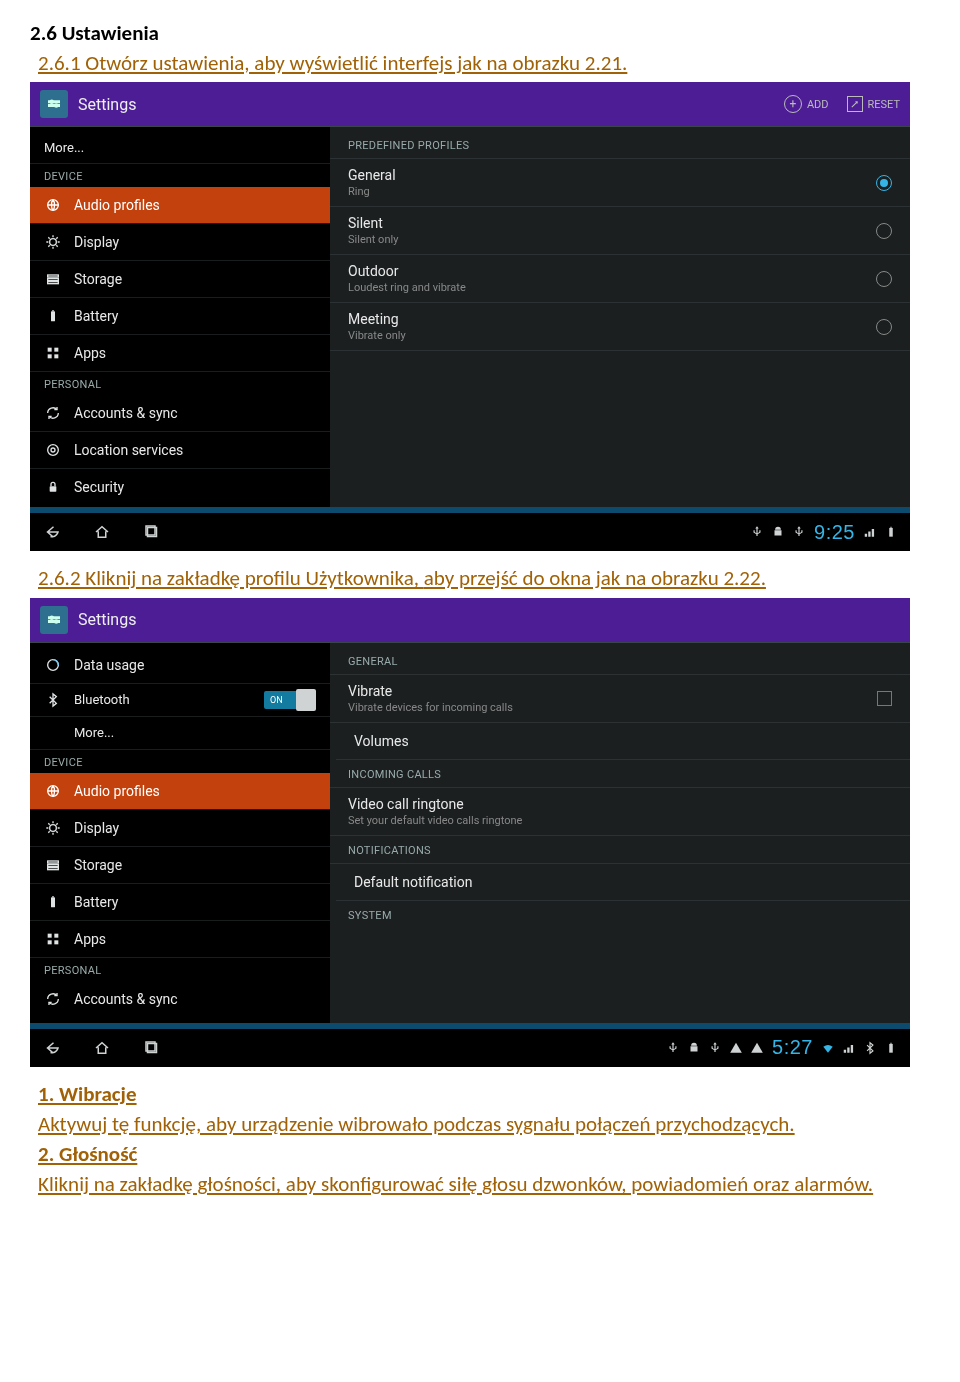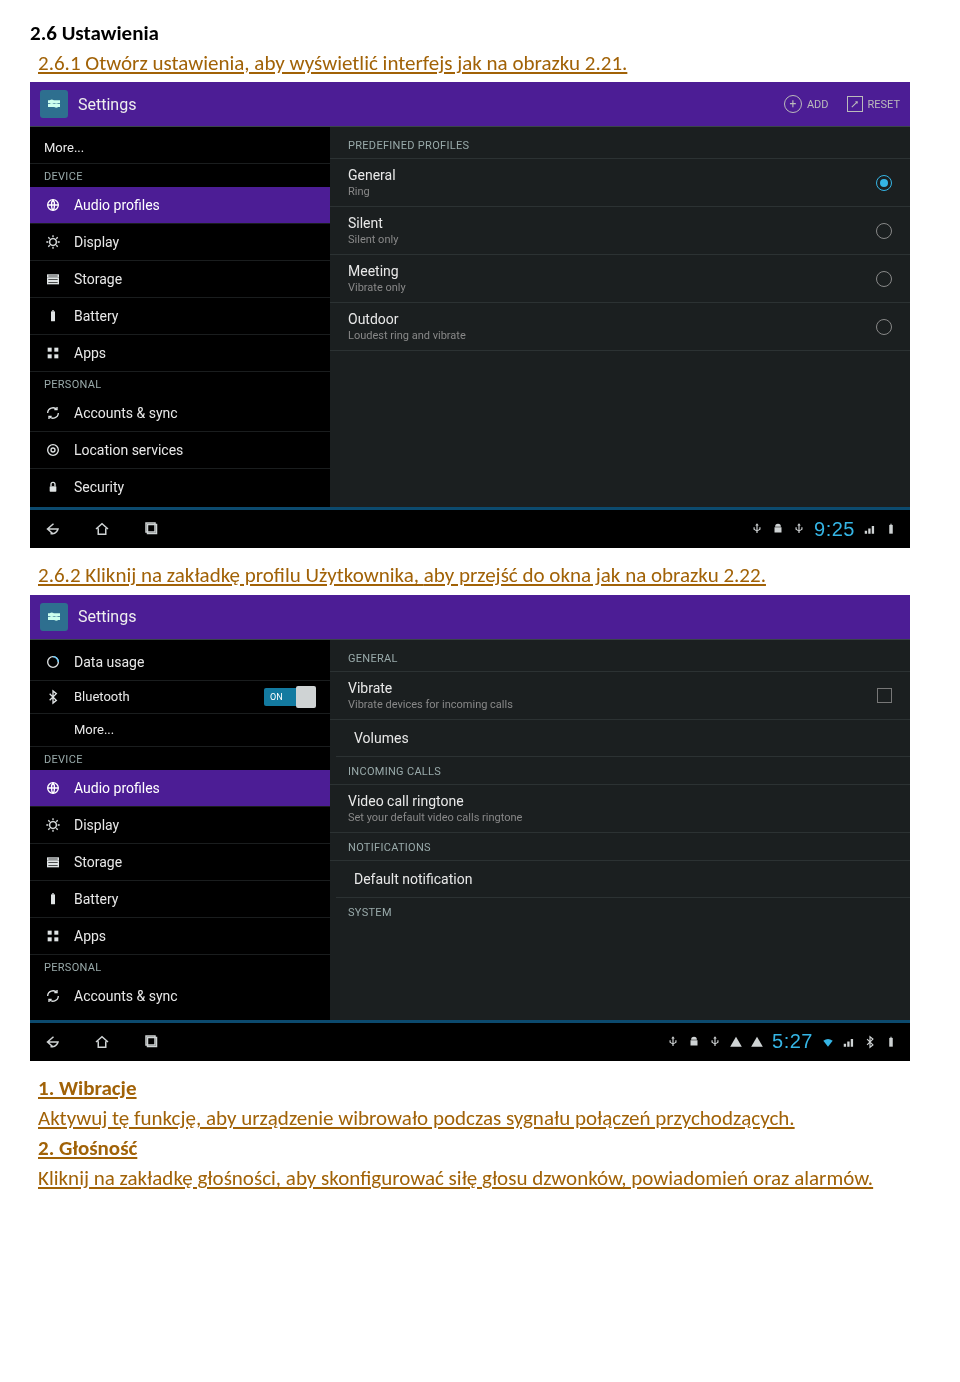--- a/index.html
+++ b/index.html
@@ -84,21 +84,21 @@
   .row {
     display: flex; align-items: center;
     height: 36px;
     padding: 0 14px;
     color: #e8e8e8;
     font-size: 14px;
     border-bottom: 1px solid #1a1d1e;
     gap: 12px;
   }
   .row.sel {
-    background: #4c1d95;
+    background: #c2410c;
     color: #fff;
   }
   .row.small { font-size: 13px; height: 32px; }
   .row-icon { width: 18px; height: 18px; display: flex; align-items: center; justify-content: center; color: #dfe3e4; flex-shrink: 0;}
   .row-icon svg { width: 16px; height: 16px; }
   .right-col {
     flex: 1;
     background: #1b1f20;
     padding-top: 4px;
   }
@@ -128,21 +128,21 @@
     content: ""; position: absolute; left: 3px; top: 3px; width: 8px; height: 8px;
     background: #35b5e5; border-radius: 50%;
   }
   .checkbox {
     width: 13px; height: 13px; border: 1.5px solid #777;
     flex-shrink: 0;
   }
   .navbar {
     display: flex; align-items: center; justify-content: space-between;
     height: 38px; background: #000; padding: 0 12px;
-    border-top: 3px solid #0c4a6e;
+    border-top: 6px solid #0c4a6e;
   }
   .nav-left { display: flex; gap: 30px; align-items: center; }
   .nav-btn { width: 20px; height: 20px; color: #cfd3d4; display: flex; align-items: center; justify-content: center; }
   .nav-btn svg { width: 18px; height: 18px; }
   .nav-right { display: flex; align-items: center; gap: 8px; color: #cfd3d4; font-size: 20px; letter-spacing: 0.5px;}
   .nav-right .time { font-family: Arial; font-weight: 300; color: #35b5e5; }
   .nav-right .glyphrow { display:flex; align-items:center; gap:7px; }
   .nav-right svg { width: 14px; height: 14px; }
   .toggle {
     width: 52px; height: 18px; background: #137aa0; border-radius: 2px;
@@ -281,29 +281,29 @@
       </div>
       <div class="r-row">
         <div>
           <div class="r-title">Silent</div>
           <div class="r-sub">Silent only</div>
         </div>
         <div class="radio"></div>
       </div>
       <div class="r-row">
         <div>
+          <div class="r-title">Outdoor</div>
+          <div class="r-sub">Loudest ring and vibrate</div>
+        </div>
+        <div class="radio"></div>
+      </div>
+      <div class="r-row">
+        <div>
           <div class="r-title">Meeting</div>
           <div class="r-sub">Vibrate only</div>
-        </div>
-        <div class="radio"></div>
-      </div>
-      <div class="r-row">
-        <div>
-          <div class="r-title">Outdoor</div>
-          <div class="r-sub">Loudest ring and vibrate</div>
         </div>
         <div class="radio"></div>
       </div>
     </div>
   </div>
   <div class="navbar">
     <div class="nav-left">
       <div class="nav-btn">
           <svg viewBox="0 0 24 24" fill="none" stroke="#cfd3d4" stroke-width="2">
             <path d="M14 5 L6 12 L14 19 M6 12 H20 C20 12 18 20 10 18"></path>

